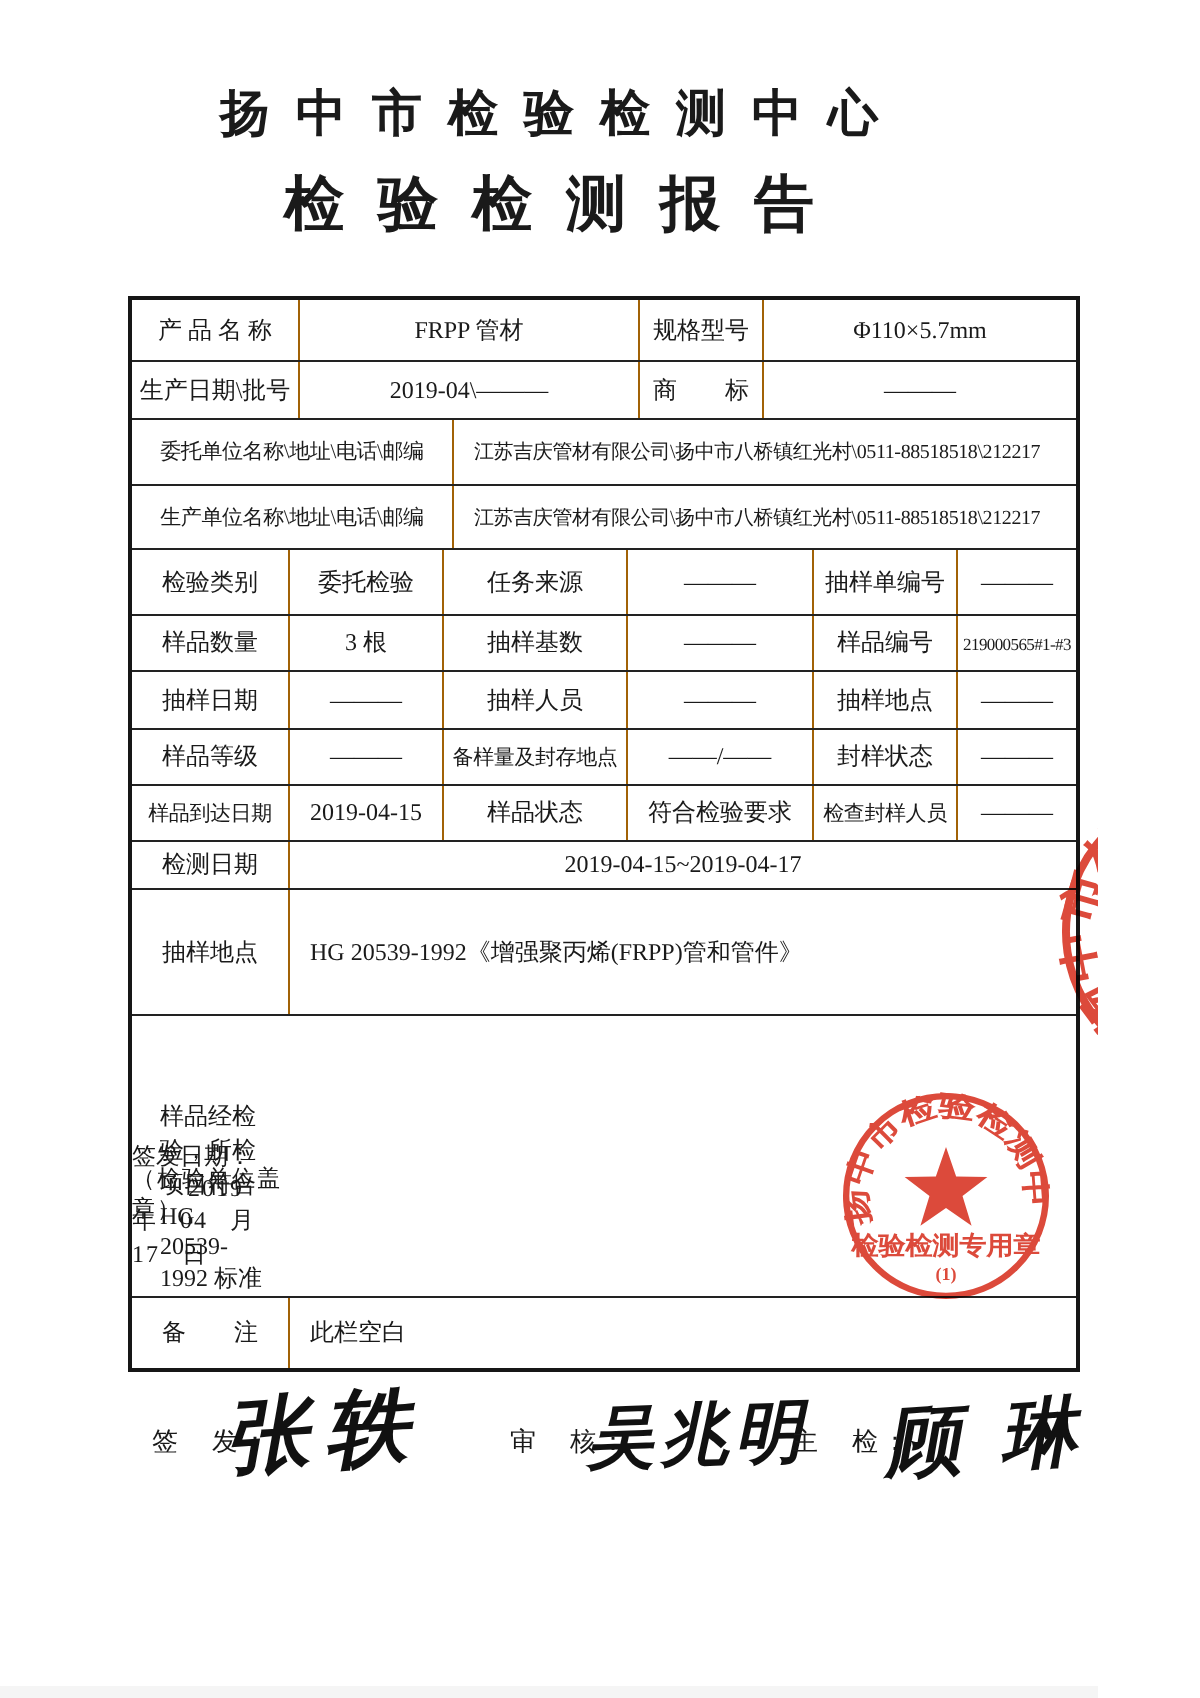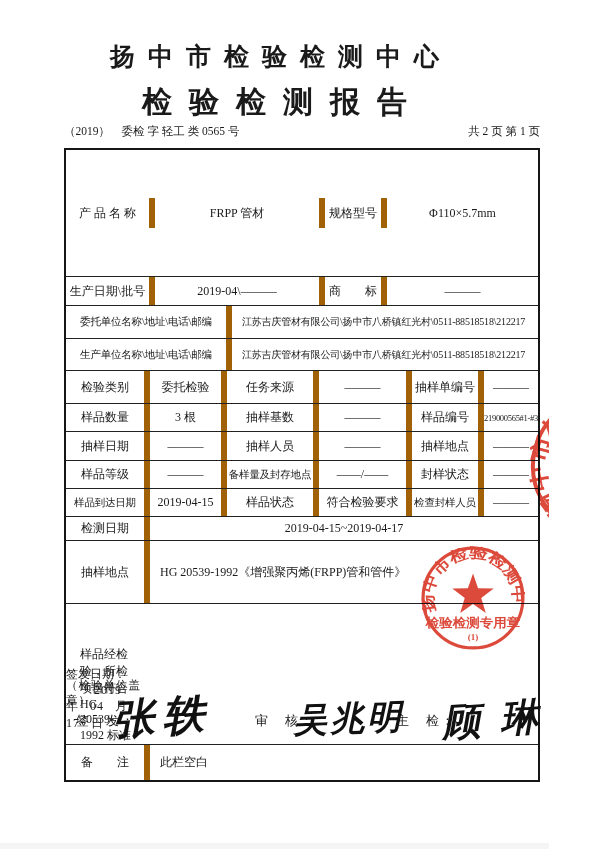--- a/index.html
+++ b/index.html
@@ -22,27 +22,27 @@
   .docline {
     position:absolute; top:124px; left:64px; width:476px;
     display:flex; justify-content:space-between; font-size:11.5px;
   }
   .doc-table {
     position:absolute; top:148px; left:64px; width:476px;
     border:2.5px solid #161616; background:#fff;
   }
   .t-row { display:grid; border-top:1px solid #222; }
   .t-row:first-child { border-top:none; }
-  .g4  { grid-template-columns:83px 170px 62px 1fr;margin-top:48px; }
+  .g4  { grid-template-columns:83px 170px 62px 1fr; }
   .g2a { grid-template-columns:160px 1fr;font-family:Liberation Serif, serif; }
   .g6  { grid-template-columns:78px 77px 92px 93px 72px 1fr; }
   .g2b { grid-template-columns:78px 1fr; }
   .cell {
     display:flex; align-items:center; justify-content:center;
-    border-left:6px solid #a16207; font-size:12px; text-align:center;
+    border-left:1px solid #a16207; font-size:12px; text-align:center;
     overflow:hidden; white-space:nowrap;
   }
   .cell:first-child { border-left:none; }
   .cell.left { justify-content:flex-start; text-align:left; padding:0 10px; }
   .small { font-size:10.5px; letter-spacing:-0.2px; }
   .addr  { font-size:10px; letter-spacing:-0.2px; padding:0 6px; }
   .tiny  { font-size:8.5px; letter-spacing:-0.3px; }
   .concl {
     position:relative; display:block; white-space:normal; text-align:left;
     padding:42px 10px 0 14px; font-size:12px;
@@ -64,24 +64,20 @@
   .scan-edge { position:absolute; bottom:0; left:0; width:100%; height:6px; background:#f5f5f5; }
 </style>
 </head>
 <body>
 
 <div class="page">
 
   <div class="org-title">扬中市检验检测中心</div>
   <div class="report-title">检验检测报告</div>
 
-  <div class="docline">
-    <span>（2019）　委检 字 轻工 类 0565 号</span>
-    <span>共 2 页 第 1 页</span>
-  </div>
 
   <div class="doc-table">
 
     <div class="t-row g4" style="height:30px">
       <div class="cell">产 品 名 称</div>
       <div class="cell">FRPP 管材</div>
       <div class="cell">规格型号</div>
       <div class="cell">Φ110×5.7mm</div>
     </div>
 

